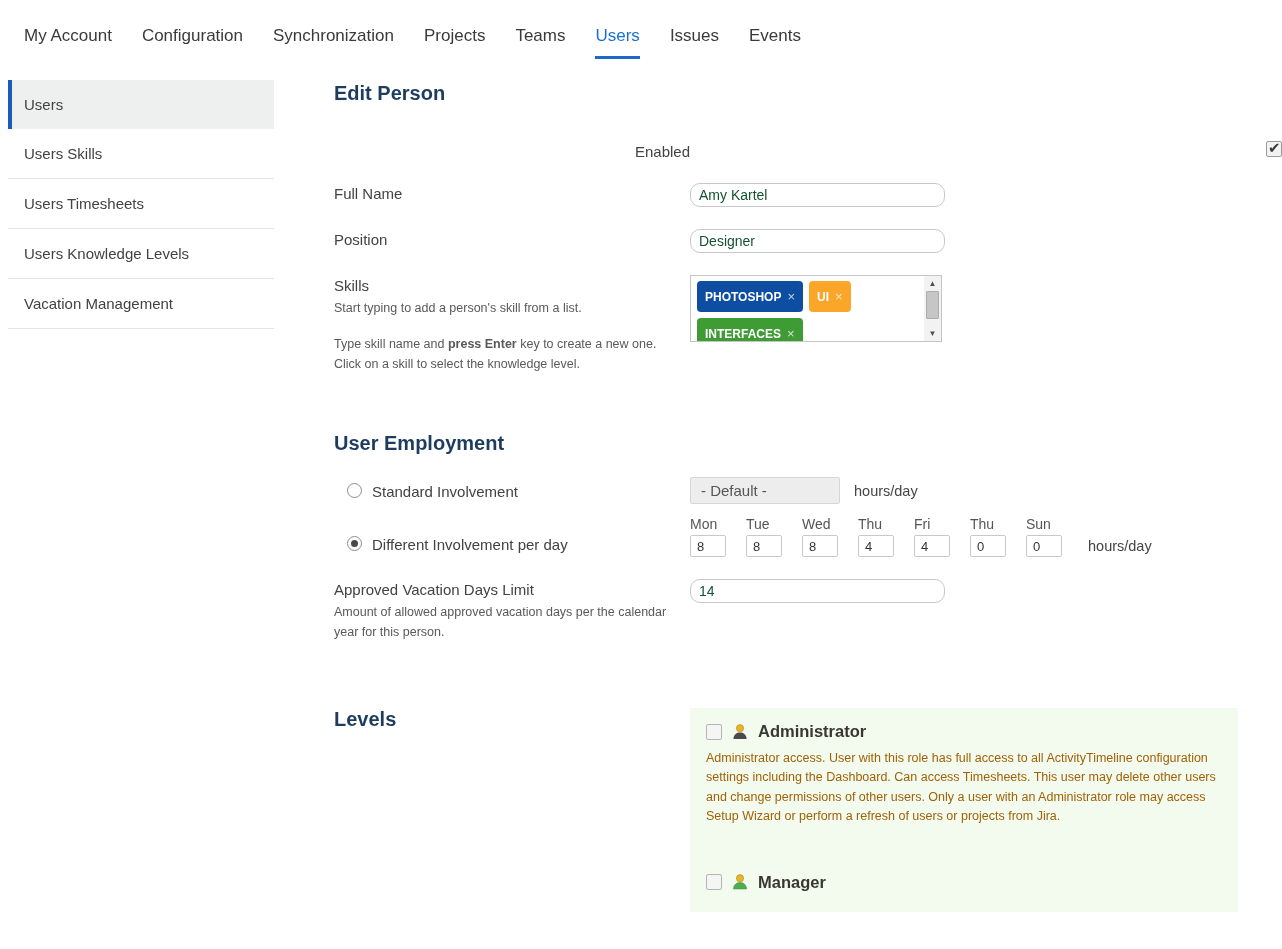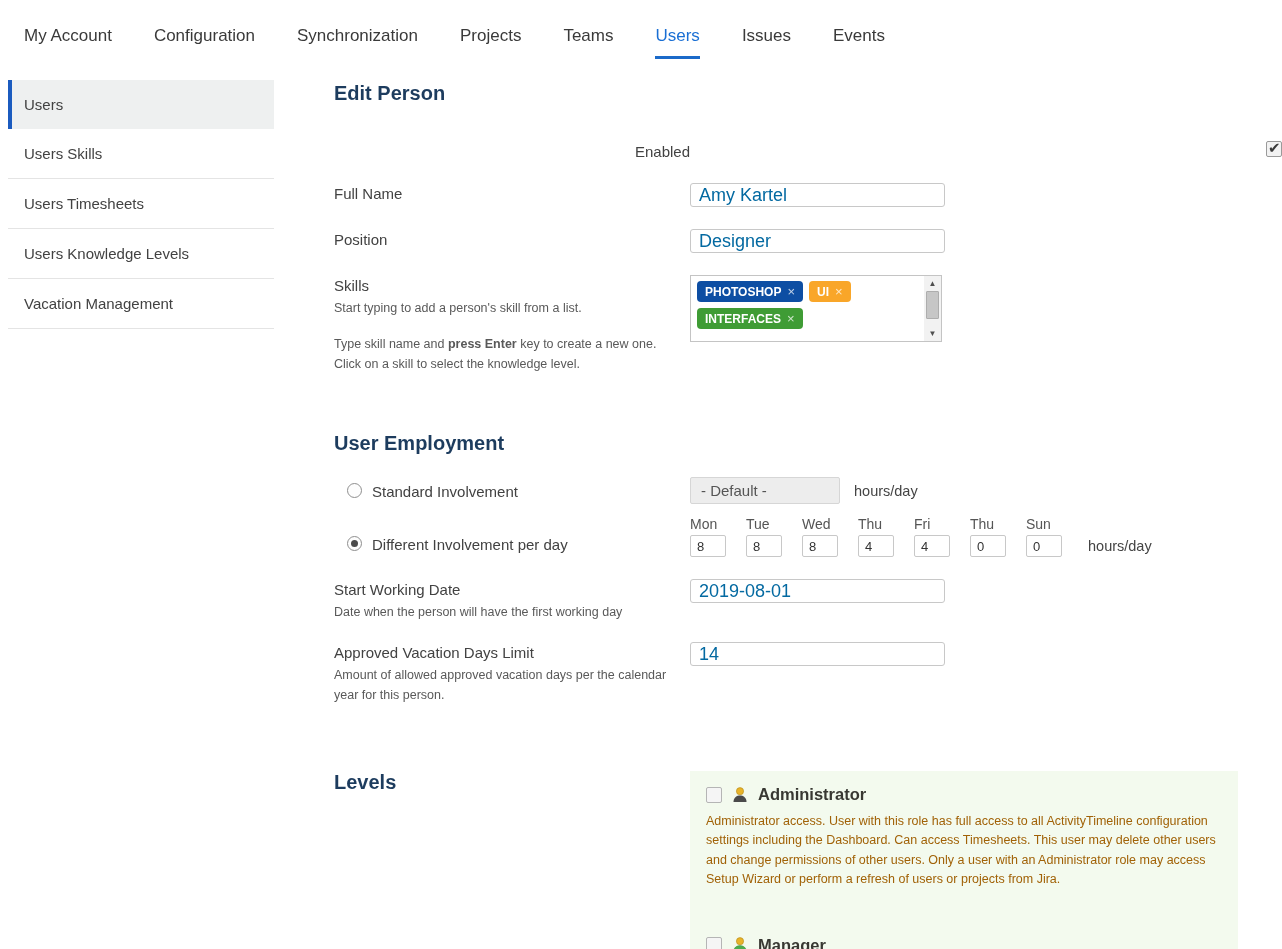--- a/index.html
+++ b/index.html
@@ -4,21 +4,21 @@
 <style>
   * { margin:0; padding:0; box-sizing:border-box; }
   html,body { background:#fff; }
   body {
     width:1282px; height:949px; overflow:hidden;
     font-family:"Liberation Sans","DejaVu Sans",sans-serif;
     color:#424242;
   }
 
   
-  .topnav { display:flex; gap:42px; padding:26px 0 0 24px; align-items:flex-start; }
+  .topnav { display:flex; gap:30px; padding:26px 0 0 24px; align-items:flex-start; }
   .topnav .nav-item {
     font-size:17px; color:#3a3a3a; cursor:pointer; padding-bottom:10px;
     border-bottom:3px solid transparent; white-space:nowrap;
   }
   .topnav .nav-item.active { color:#1a6fd4; border-bottom-color:#1b6ac9; }
 
   
   .content { display:flex; margin-top:21px; align-items:flex-start; }
 
   
@@ -32,22 +32,22 @@
   
   .main { margin-left:60px; flex:1; }
   .page-title, .section-title { font-size:20px; font-weight:700; color:#1d3c5e; }
   .page-title { margin:2px 0 36px 0; }
 
   .form-row { display:grid; grid-template-columns:356px auto; align-items:start; }
   .flabel { font-size:15px; color:#424242; padding-top:2px; }
   .fhelp { font-size:12.5px; color:#595959; line-height:1.6; margin-top:4px; }
 
   input.text {
-    width:255px; height:24px; border:1px solid #c8c8c8; border-radius:3px;
-    padding:0 8px; font-family:inherit; font-size:18px; color:#0369a1; outline:none;
+    width:255px; height:24px; border:1px solid #c8c8c8; border-radius:10px;
+    padding:0 8px; font-family:inherit; font-size:14px; color:#14532d; outline:none;
   }
 
   
   .cbox {
     display:inline-block; width:16px; height:16px; background:#f2f2f2;
     border:1px solid #9a9a9a; border-radius:2px; position:relative; cursor:pointer;
   }
   .cbox.checked::after {
     content:"\2714"; position:absolute; left:1px; top:-3px;
     font-size:15px; color:#3a3a3a; font-weight:700;
@@ -66,21 +66,21 @@
   }
 
   
   .skills-box {
     width:252px; height:67px; border:1px solid #c4c4c4; background:#fff;
     display:flex; overflow:hidden;
   }
   .skills-tags { flex:1; padding:5px 4px 4px 6px; display:flex; flex-wrap:wrap; align-content:flex-start; gap:6px; }
   .tag {
     display:inline-flex; align-items:center; gap:6px; color:#fff; font-weight:700;
-    font-size:12px; padding:4px 8px; border-radius:4px; cursor:pointer; height:21px;
+    font-size:12px; padding:4px 8px; border-radius:4px; cursor:pointer; height:31px;
   }
   .tag .x { color:rgba(255,255,255,0.75); font-weight:400; font-size:13px; cursor:pointer; }
   .sbar { width:17px; background:#f2f2f2; display:flex; flex-direction:column; align-items:center; }
   .sarrow { height:15px; width:17px; display:flex; align-items:center; justify-content:center;
     font-size:8px; color:#4f4f4f; cursor:pointer; }
   .sthumb { width:13px; height:28px; background:#c6c6c6; border:1px solid #adadad; border-radius:1px; cursor:grab; }
   .sspacer { flex:1; }
 
   
   .emp-heading { margin:58px 0 22px 0; }
@@ -231,27 +231,20 @@
           <input class="day-input" type="text" value="0" style="">
         </div>
         <div class="day-col">
           <span class="day-name">Sun</span>
           <input class="day-input" type="text" value="0" style="">
         </div>
         <span class="hours-label" style="margin-left:6px; padding-bottom:3px;">hours/day</span>
       </div>
     </div>
 
-    <div class="form-row" style="margin-bottom:20px;">
-      <div>
-        <div class="flabel">Start Working Date</div>
-        <div class="fhelp">Date when the person will have the first working day</div>
-      </div>
-      <div><input class="text" type="text" value="2019-08-01" style=""></div>
-    </div>
 
     <div class="form-row">
       <div style="padding-right:20px;">
         <div class="flabel">Approved Vacation Days Limit</div>
         <div class="fhelp" style="width:340px;">Amount of allowed approved vacation days per the calendar year for this person.</div>
       </div>
       <div><input class="text" type="text" value="14" style=""></div>
     </div>
 
     <div class="form-row roles-row">

